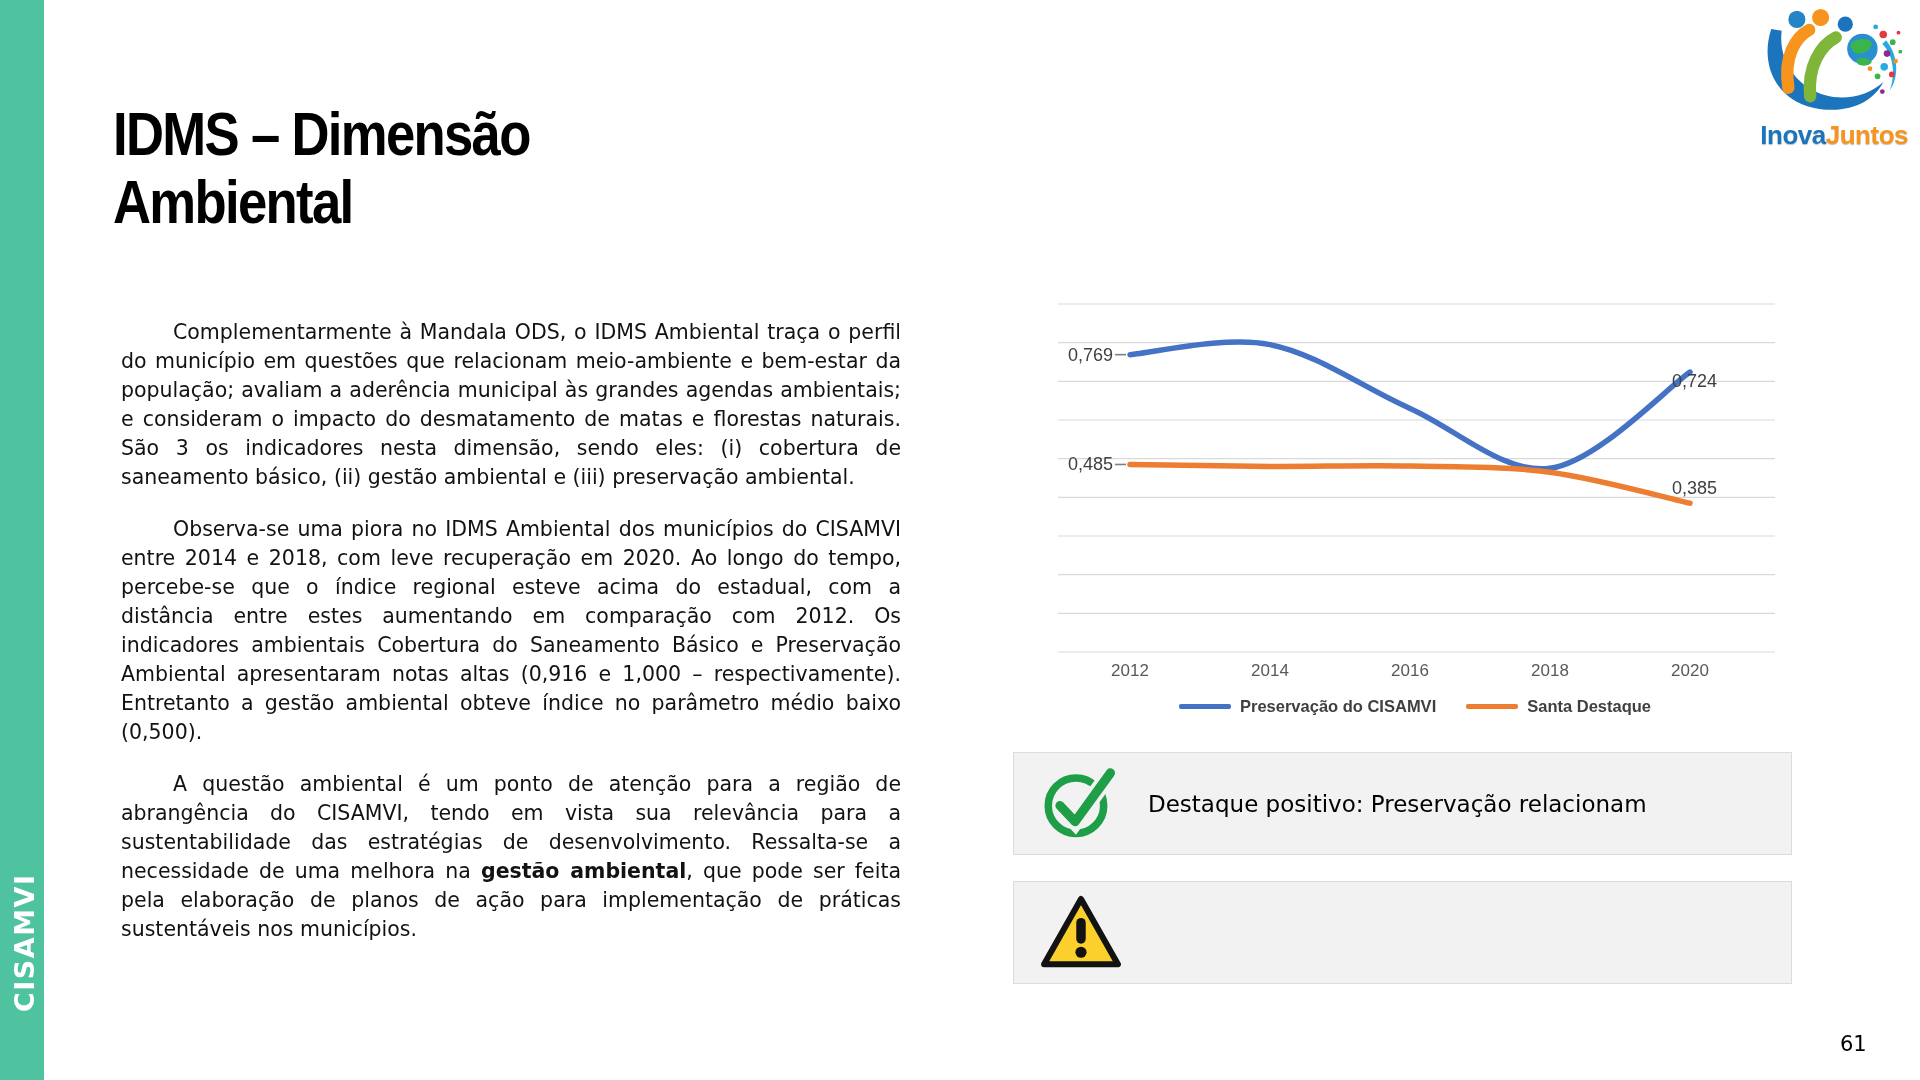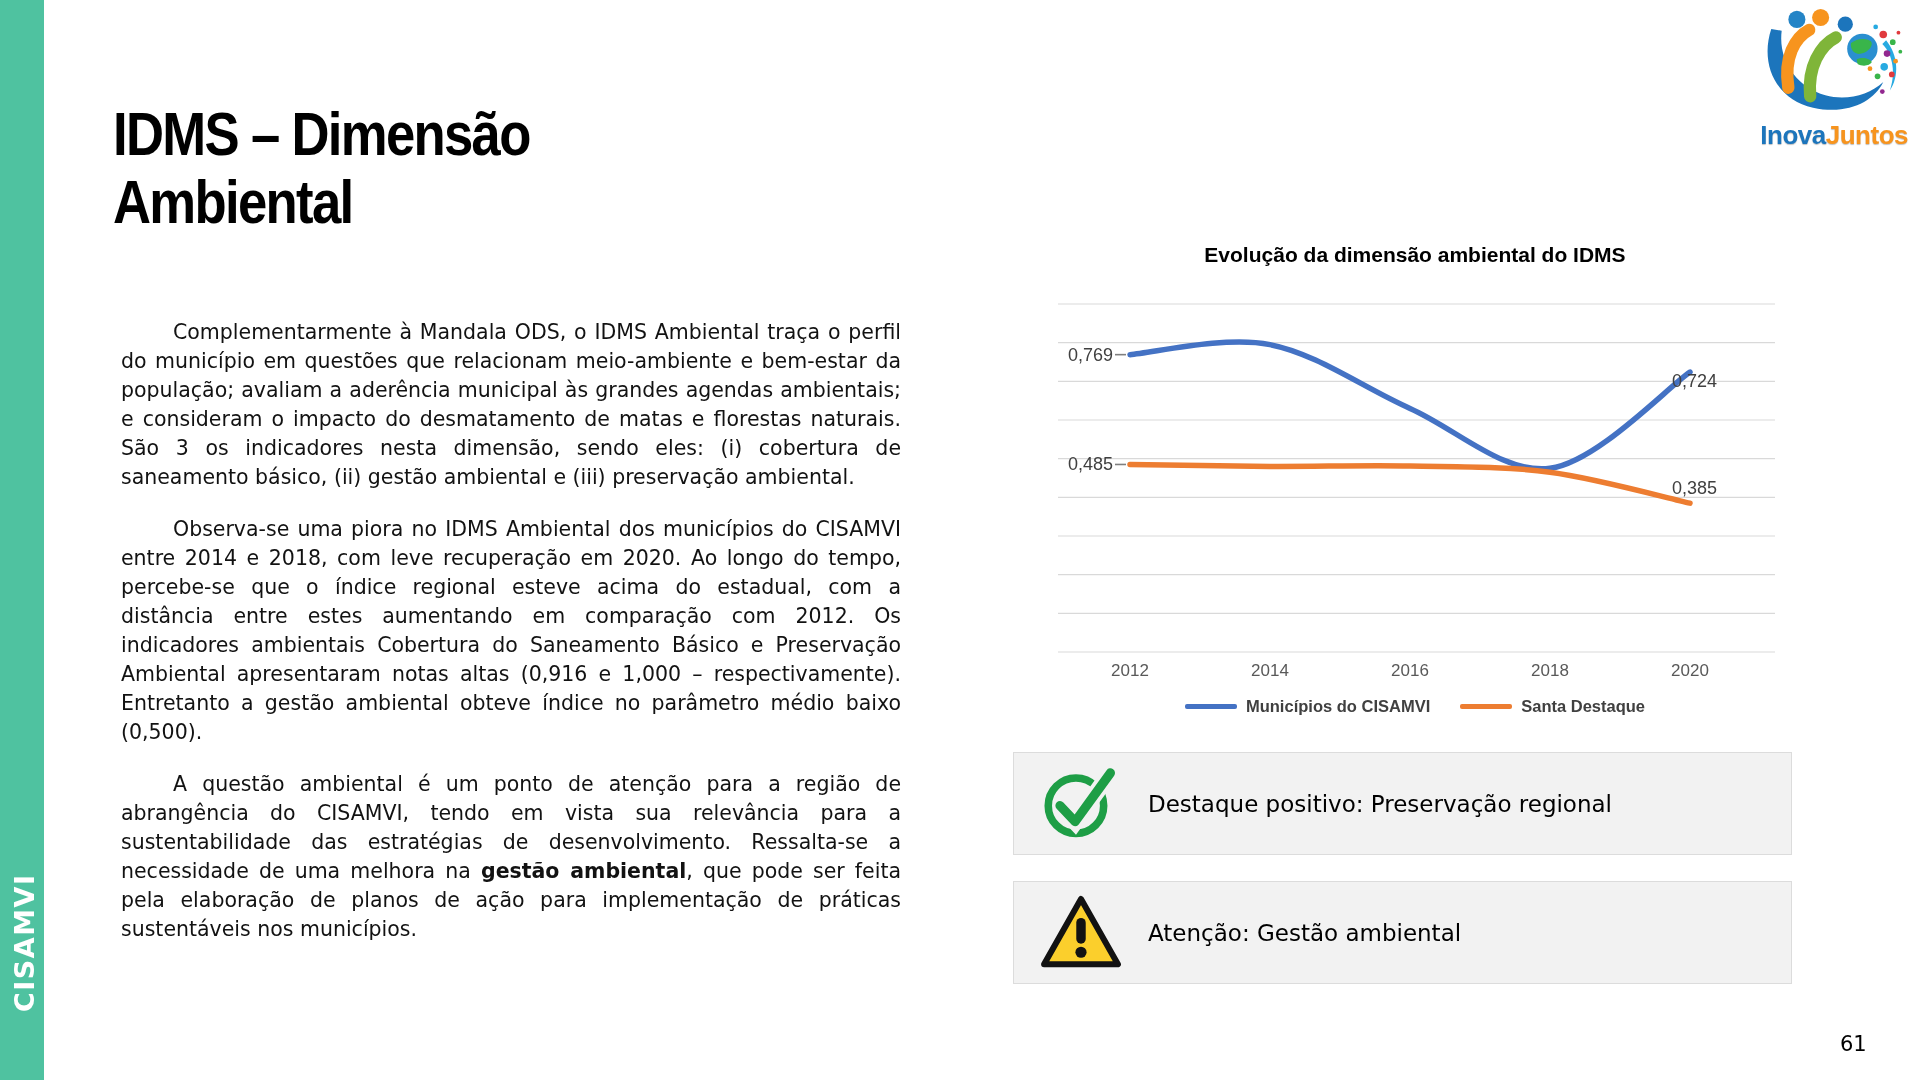--- a/index.html
+++ b/index.html
@@ -104,21 +104,20 @@
     <span>IDMS – Dimensão</span><br>
     <span>Ambiental</span>
   </h1>
 
   <div class="body-text" id="body-text">
       <p><span class="seg">Complementarmente à Mandala ODS, o IDMS Ambiental traça o perfil do município em questões que relacionam meio-ambiente e bem-estar da população; avaliam a aderência municipal às grandes agendas ambientais; e consideram o impacto do desmatamento de matas e florestas naturais. São 3 os indicadores nesta dimensão, sendo eles: (i) cobertura de saneamento básico, (ii) gestão ambiental e (iii) preservação ambiental.</span></p>
       <p><span class="seg">Observa-se uma piora no IDMS Ambiental dos municípios do CISAMVI entre 2014 e 2018, com leve recuperação em 2020. Ao longo do tempo, percebe-se que o índice regional esteve acima do estadual, com a distância entre estes aumentando em comparação com 2012. Os indicadores ambientais Cobertura do Saneamento Básico e Preservação Ambiental apresentaram notas altas (0,916 e 1,000 – respectivamente). Entretanto a gestão ambiental obteve índice no parâmetro médio baixo (0,500).</span></p>
       <p><span class="seg">A questão ambiental é um ponto de atenção para a região de abrangência do CISAMVI, tendo em vista sua relevância para a sustentabilidade das estratégias de desenvolvimento. Ressalta-se a necessidade de uma melhora na </span><span class="seg-bold">gestão ambiental</span><span class="seg">, que pode ser feita pela elaboração de planos de ação para implementação de práticas sustentáveis nos municípios.</span></p>
     </div>
 
-  <div class="chart-title">Evolução da dimensão ambiental do IDMS</div>
   <svg id="chart" class="chart" viewBox="0 0 740 404" width="740" height="404">
       <line x1="3" y1="368" x2="720" y2="368" stroke="#D9D9D9" stroke-width="1.2"></line>
       <line x1="3" y1="329.33333333333337" x2="720" y2="329.33333333333337" stroke="#D9D9D9" stroke-width="1.2"></line>
       <line x1="3" y1="290.66666666666663" x2="720" y2="290.66666666666663" stroke="#D9D9D9" stroke-width="1.2"></line>
       <line x1="3" y1="252" x2="720" y2="252" stroke="#D9D9D9" stroke-width="1.2"></line>
       <line x1="3" y1="213.33333333333334" x2="720" y2="213.33333333333334" stroke="#D9D9D9" stroke-width="1.2"></line>
       <line x1="3" y1="174.66666666666669" x2="720" y2="174.66666666666669" stroke="#D9D9D9" stroke-width="1.2"></line>
       <line x1="3" y1="136" x2="720" y2="136" stroke="#D9D9D9" stroke-width="1.2"></line>
       <line x1="3" y1="97.33333333333336" x2="720" y2="97.33333333333336" stroke="#D9D9D9" stroke-width="1.2"></line>
       <line x1="3" y1="58.6666666666667" x2="720" y2="58.6666666666667" stroke="#D9D9D9" stroke-width="1.2"></line>
@@ -133,45 +132,44 @@
       <text x="617" y="210.13333333333333" text-anchor="start" font-size="18" fill="#404040">0,385</text>
       <text x="75" y="392" text-anchor="middle" font-size="17" fill="#595959">2012</text>
       <text x="215" y="392" text-anchor="middle" font-size="17" fill="#595959">2014</text>
       <text x="355" y="392" text-anchor="middle" font-size="17" fill="#595959">2016</text>
       <text x="495" y="392" text-anchor="middle" font-size="17" fill="#595959">2018</text>
       <text x="635" y="392" text-anchor="middle" font-size="17" fill="#595959">2020</text>
     </svg>
   <div class="legend" id="legend">
       <div class="legend-item">
         <span class="legend-dash" style="background: rgb(68, 114, 196);"></span>
-        <span class="legend-label">Municípios do CISAMVI</span>
+        <span class="legend-label">Preservação do CISAMVI</span>
       </div>
       <div class="legend-item">
         <span class="legend-dash" style="background: rgb(237, 125, 49);"></span>
         <span class="legend-label">Santa Destaque</span>
       </div>
     </div>
 
   <div id="callouts">
       <div class="callout" style="top: 752px;">
         <span class="callout-icon">
           <svg viewBox="0 0 100 100" width="84" height="84">
             <circle cx="44" cy="52" r="33" fill="none" stroke="#1E9E46" stroke-width="9"></circle>
             <path d="M25,52 L43,71 L85,13" fill="none" stroke="#F2F2F2" stroke-width="20"></path>
             <path d="M25,52 L43,71 L85,13" fill="none" stroke="#1E9E46" stroke-width="11" stroke-linecap="round" stroke-linejoin="round"></path>
           </svg>
         </span>
-        <span class="callout-body"><span class="callout-label">Destaque positivo:</span><span> Preservação regional</span></span>
+        <span class="callout-body"><span class="callout-label">Destaque positivo:</span><span> Preservação relacionam</span></span>
       </div>
       <div class="callout" style="top: 881px;">
         <span class="callout-icon">
           <svg viewBox="0 0 100 92" width="86" height="79">
             <path d="M50,7 L93,83 L7,83 Z" fill="#FBCF2C" stroke="#121212" stroke-width="7" stroke-linejoin="round"></path>
             <rect x="44.5" y="29" width="11" height="30" rx="5.5" fill="#121212"></rect>
             <circle cx="50" cy="69" r="6.5" fill="#121212"></circle>
           </svg>
         </span>
-        <span class="callout-body"><span class="callout-label">Atenção:</span><span> Gestão ambiental</span></span>
       </div>
     </div>
 
   <div class="page-number">61</div>
 </div>
 
 </body></html>

